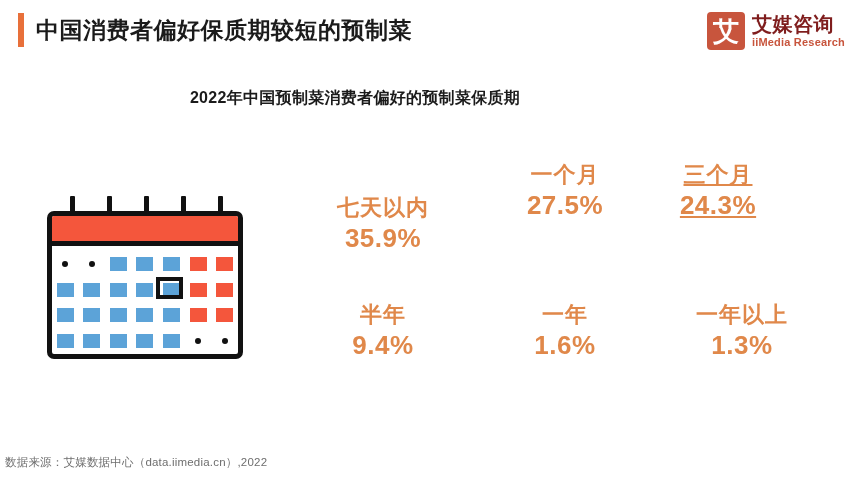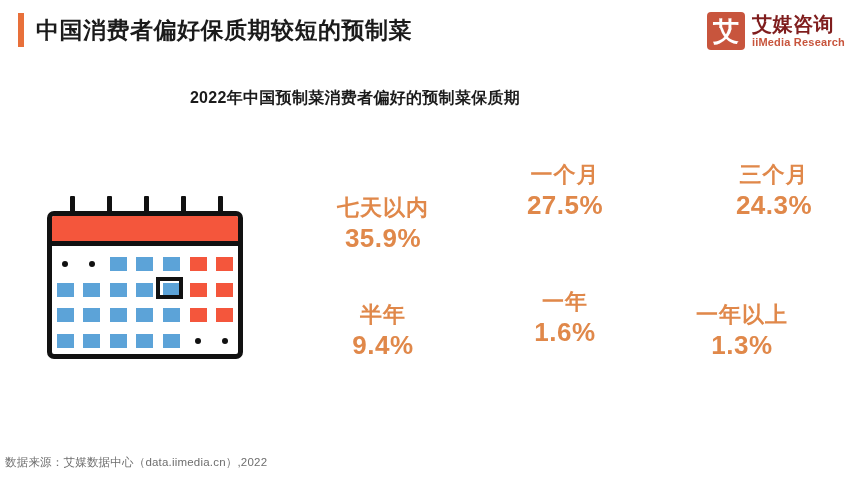--- a/index.html
+++ b/index.html
@@ -244,31 +244,31 @@
 <div class="data-item" style="left:383px; top:160px;margin-top:33px;">
   <div class="data-label">七天以内</div>
   <div class="data-value">35.9%</div>
 </div>
 
 <div class="data-item" style="left:565px; top:160px;">
   <div class="data-label">一个月</div>
   <div class="data-value">27.5%</div>
 </div>
 
-<div class="data-item" style="left:774px; top:160px;">
+<div class="data-item" style="left:718px; top:160px;text-decoration:underline;">
   <div class="data-label">三个月</div>
   <div class="data-value">24.3%</div>
 </div>
 
 <div class="data-item" style="left:383px; top:300px;">
   <div class="data-label">半年</div>
   <div class="data-value">9.4%</div>
 </div>
 
-<div class="data-item" style="left:565px; top:287px;">
+<div class="data-item" style="left:565px; top:300px;">
   <div class="data-label">一年</div>
   <div class="data-value">1.6%</div>
 </div>
 
 <div class="data-item" style="left:742px; top:300px;">
   <div class="data-label">一年以上</div>
   <div class="data-value">1.3%</div>
 </div>
 
 <div id="footer-source">数据来源：艾媒数据中心（data.iimedia.cn）,2022</div>

